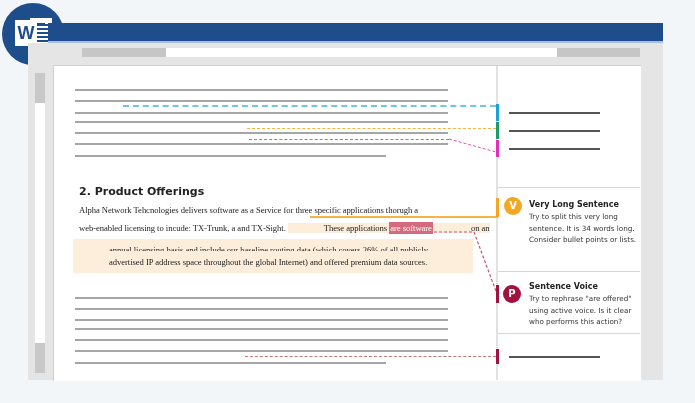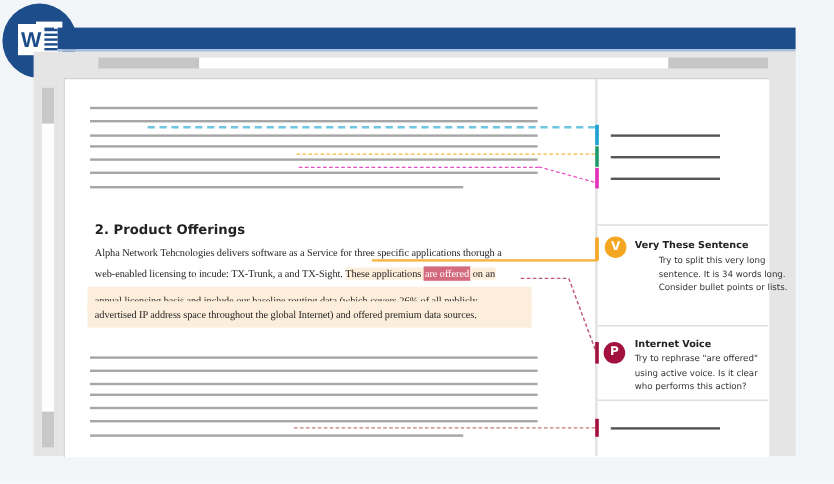--- a/index.html
+++ b/index.html
@@ -21,21 +21,21 @@
   .dline{position:absolute;height:0;border-top:2px dashed;}
   .mark{position:absolute;width:3px;}
   .cline{position:absolute;height:2px;background:#555;}
   .card-sep{position:absolute;left:498px;width:142px;height:1px;background:#d6d6d6;}
   .logo-circle{left:2px;top:3px;width:62px;height:62px;border-radius:50%;background:#1e4d8b;}
   .logo-doc{left:30px;top:18px;width:22px;height:30px;background:#ffffff;}
   .logo-w{left:15px;top:20px;width:22px;height:26px;background:#ffffff;color:#1e4d8b;font-weight:bold;font-size:18px;line-height:26px;text-align:center;font-family:"Liberation Sans",sans-serif;}
   .logo-bar{position:absolute;left:38px;width:11px;height:2px;background:#1e4d8b;}
   .heading{left:79px;top:185px;font-size:11px;font-weight:bold;color:#222;font-family:"DejaVu Sans",sans-serif;}
   .para-line{position:absolute;left:73px;height:22px;font-size:8.6px;line-height:22px;color:#222;white-space:nowrap;padding-left:6px;letter-spacing:-0.05px;font-family:Liberation Serif, serif;}
-  .hl{background:#fdeedb;}
+  .hl{background:#fdeedb;padding-left:36px;}
   .passive{background:#d46a7e;color:#fff;padding:1px 1px;}
   .card-icon{position:absolute;width:18px;height:18px;border-radius:50%;color:#fff;font-size:10px;font-weight:bold;text-align:center;line-height:18px;font-family:"DejaVu Sans",sans-serif;}
   .card-title{position:absolute;font-size:8px;font-weight:bold;color:#222;font-family:"DejaVu Sans",sans-serif;white-space:nowrap;}
   .card-body{position:absolute;font-size:7.2px;line-height:11.5px;color:#333;font-family:"DejaVu Sans",sans-serif;width:110px;}
 </style>
 </head>
 <body>
 
 <div class="abs logo-circle"></div>
 <div class="abs logo-doc">
@@ -92,49 +92,49 @@
 
 <div class="abs heading">2. Product Offerings</div>
 
 <div>
   <div class="para-line" style="top:199px;">
     <span>Alpha Network Tehcnologies delivers software as a Service </span><span>for three specific applications thorugh a</span>
   </div>
   <div class="abs" style="left:310px;top:216px;width:188px;height:2px;background:#f5b544;"></div>
 
   <div class="para-line" style="top:217px;">
-    <span>web-enabled licensing to incude: TX-Trunk, a and TX-Sight. </span><span class="hl">These applications </span><span class="passive">are offered</span><span class="hl"> on an</span>
+    <span>web-enabled licensing to incude: TX-Trunk, a and TX-Sight. </span><span class="hl">These applications </span><span class="passive">are software</span><span class="hl"> on an</span>
   </div>
 
   <div class="para-line hl" style="top:239px;width:364px;">
     <span>annual licensing basis and include our baseline routing data (which covers 26% of all publicly</span>
   </div>
   <div class="para-line hl" style="top:250px;width:364px;top:251px;">
     <span>advertised IP address space throughout the global Internet) and offered premium data sources.</span>
   </div>
 </div>
 
 <svg class="abs" style="left:430px;top:230px;" width="70" height="70">
   <line x1="4" y1="2" x2="44" y2="2" stroke="#c0557a" stroke-width="1.2" stroke-dasharray="3,2"></line>
   <line x1="44" y1="2" x2="67" y2="64" stroke="#c0557a" stroke-width="1.2" stroke-dasharray="3,2"></line>
 </svg>
 
 <div>
   <div class="mark" style="left:496px;top:198px;height:19px;background:#f5a623;"></div>
   <div class="card-icon" style="left:504px;top:197px;background:#f5a623;">V</div>
-  <div class="card-title" style="left:529px;top:200px;">Very These Sentence</div>
-  <div class="card-body" style="left:529px;top:211px;margin-left:20px;">Try to split this very long sentence. It is 34 words long. Consider bullet points or lists.</div>
+  <div class="card-title" style="left:529px;top:200px;">Very Long Sentence</div>
+  <div class="card-body" style="left:529px;top:211px;">Try to split this very long sentence. It is 34 words long. Consider bullet points or lists.</div>
 </div>
 
 <div class="card-sep" style="top:271px;"></div>
 
 <div>
   <div class="mark" style="left:496px;top:285px;height:18px;background:#a3123f;"></div>
   <div class="card-icon" style="left:503px;top:285px;background:#a3123f;">P</div>
-  <div class="card-title" style="left:529px;top:282px;">Internet Voice</div>
+  <div class="card-title" style="left:529px;top:282px;">Sentence Voice</div>
   <div class="card-body" style="left:529px;top:293px;width:115px;">Try to rephrase "are offered" using active voice. Is it clear who performs this action?</div>
 </div>
 
 <div class="card-sep" style="top:333px;"></div>
 
 <div>
   <div class="gline" style="left:75px;top:297px;width:373px;"></div>
   <div class="gline" style="left:75px;top:308px;width:373px;"></div>
   <div class="gline" style="left:75px;top:319px;width:373px;"></div>
   <div class="gline" style="left:75px;top:328px;width:373px;"></div>

